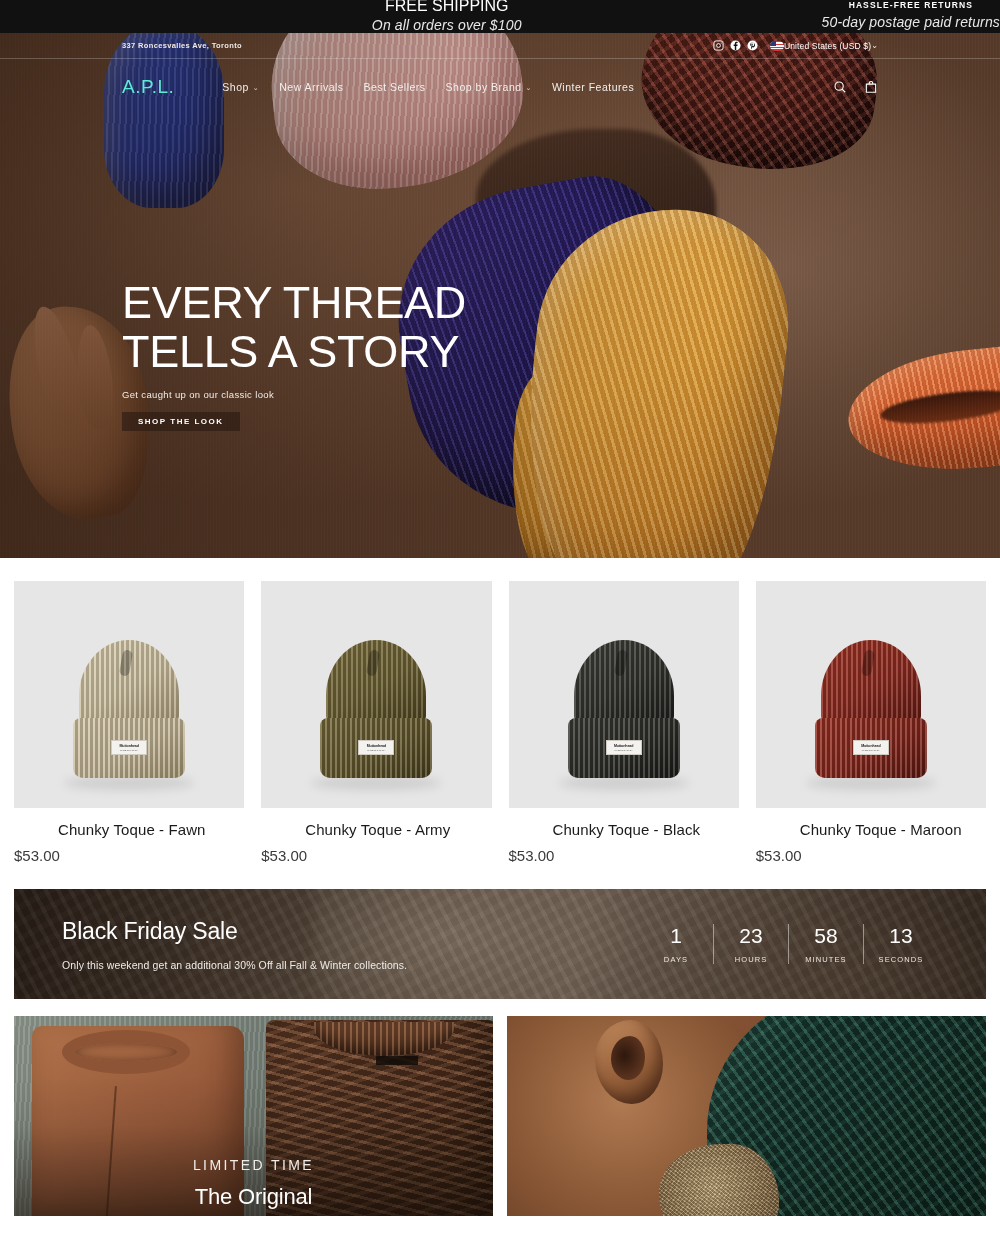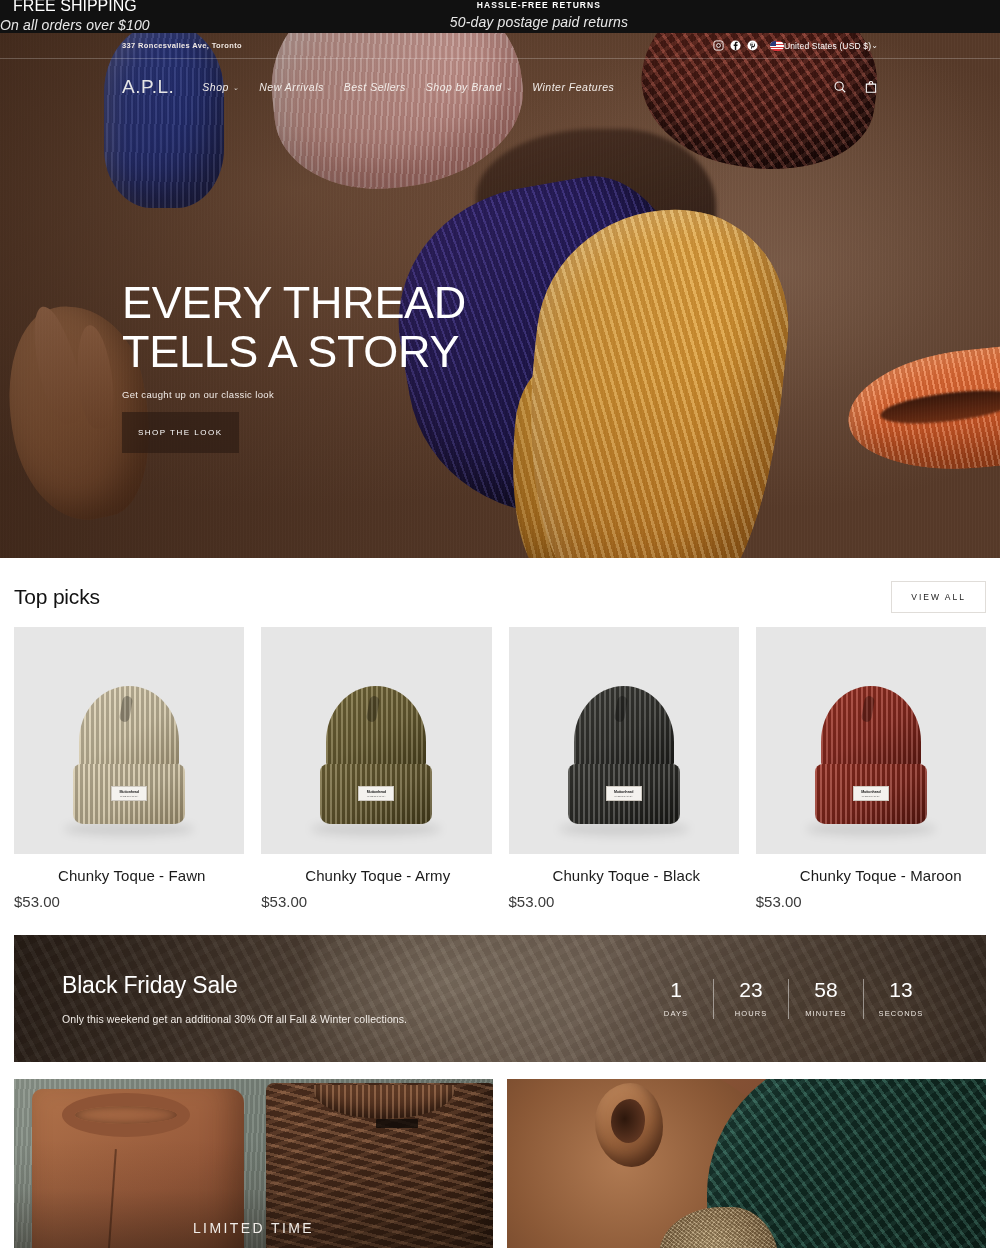--- a/index.html
+++ b/index.html
@@ -8,21 +8,21 @@
     width: 1000px; height: 1248px;
     font-family: "Liberation Sans", sans-serif;
     background: #ffffff;
     overflow: hidden;
     -webkit-font-smoothing: antialiased;
   }
 
   
   .announce {
     height: 33px; background: #111111; color: #ffffff;
-    display: flex; align-items: center; justify-content: flex-start;
+    display: flex; align-items: center; justify-content: flex-end;
     gap: 300px;
   }
   .announce-item { text-align: center; }
   .announce-title {
     font-size: 8.5px; font-weight: bold; letter-spacing: 1.1px;
     text-transform: uppercase; line-height: 1.4;
   }
   .announce-sub { font-size: 14px; letter-spacing: .15px; line-height: 1.5; color: #e8e8e8; font-style: italic; }
 
   
@@ -203,44 +203,44 @@
   }
   .caret { font-size: 8px; opacity: .9; }
 
   
   .nav {
     position: absolute; left: 0; right: 0; top: 26px; height: 56px;
     display: flex; align-items: center; padding: 0 122px;
     z-index: 6;
   }
   .brand {
-    color: #e5e5e5; font-size: 19px; font-weight: 400; letter-spacing: .5px;
-    margin-right: 28px;
-  }
-  .menu { display: flex; align-items: center; gap: 20px; font-style: italic; }
+    color: #5eead4; font-size: 19px; font-weight: 400; letter-spacing: .5px;
+    margin-right: 48px;
+  }
+  .menu { display: flex; align-items: center; gap: 20px; }
   .menu-item {
     color: #f3eeea; font-size: 10.5px; letter-spacing: .5px;
     display: flex; align-items: center; gap: 4px; cursor: pointer; white-space: nowrap;
   }
   .menu-caret { font-size: 7px; opacity: .85; transform: translateY(1px); }
   .nav-right { margin-left: auto; display: flex; align-items: center; gap: 17px; }
   .nav-right svg { display: block; cursor: pointer; }
 
   
   .hero-copy { position: absolute; left: 122px; top: 246px; z-index: 5; }
   .hero-h1 {
     color: #ffffff; font-size: 45px; font-weight: 400; line-height: 1.08;
     letter-spacing: -0.3px; text-transform: uppercase; white-space: pre-line;
   }
   .hero-sub { color: #f2ece8; font-size: 9.5px; letter-spacing: .35px; margin-top: 13px; }
   .hero-btn {
     display: inline-block; margin-top: 12px;
     background: rgba(42,26,17,.62); color: #ffffff;
-    font-size: 8px; font-weight: normal; letter-spacing: 1.5px;
-    padding: 16px 16px; border: none; cursor: pointer; text-transform: uppercase;
+    font-size: 8px; font-weight: bold; letter-spacing: 1.5px;
+    padding: 5px 16px; border: none; cursor: pointer; text-transform: uppercase;
   }
 
   
   .picks { padding: 16px 14px 0 14px; }
   .picks-head { display: flex; align-items: center; height: 46px; }
   .picks-title { font-size: 21px; font-weight: 400; color: #121212; letter-spacing: -0.2px; }
   .viewall {
     margin-left: auto; border: 1px solid #e0ddd9; background: #fff;
     font-size: 8.5px; letter-spacing: 2px; color: #1a1a1a;
     padding: 10px 19px; cursor: pointer; text-transform: uppercase;
@@ -287,21 +287,21 @@
   .beanie-shadow {
     position: absolute; left: 50%; bottom: 18px; transform: translateX(-50%);
     width: 130px; height: 14px; background: rgba(0,0,0,.10);
     border-radius: 50%; filter: blur(5px);
   }
   .card-name { font-size: 15px; color: #1a1a1a; margin-top: 13px; letter-spacing: .1px; margin-left: 44px; }
   .card-price { font-size: 15px; color: #3a3a3a; margin-top: 9px; }
 
   
   .bfs {
-    position: relative; margin: 25px 14px 0 14px; height: 127px;
+    position: relative; margin: 25px 14px 0 14px; height: 110px;
     overflow: hidden; background: #5a4c40;
   }
   .bfs-photo { position: absolute; inset: 0; }
   .bfs-base {
     position: absolute; inset: 0;
     background: linear-gradient(105deg, #241c16 0%, #4a3d32 18%, #8c7a68 42%, #a89684 58%, #6d5d4e 80%, #3a2f26 100%);
   }
   .bfs-knit {
     position: absolute; inset: 0; opacity: .5;
     background:
@@ -556,24 +556,20 @@
 
   <div class="hero-copy">
     <h1 class="hero-h1">EVERY THREAD
 TELLS A STORY</h1>
     <p class="hero-sub">Get caught up on our classic look</p>
     <button class="hero-btn">SHOP THE LOOK</button>
   </div>
 </section>
 
 <section class="picks">
-  <div class="picks-head">
-    <h2 class="picks-title">Top picks</h2>
-    <button class="viewall">VIEW ALL</button>
-  </div>
 
   <div class="grid">
 
     <div class="card">
       <div class="card-img">
         <div class="beanie-shadow"></div>
         <div class="beanie">
           <div class="beanie-crown" style="background:linear-gradient(150deg,#ded2b4 0%,#cfc3a4 55%,#ad9f7e 100%)"></div>
           <div class="beanie-cuff" style="background:linear-gradient(150deg,#d8cbac 0%,#c8bb9b 55%,#a79875 100%)">
             <div class="patch">

